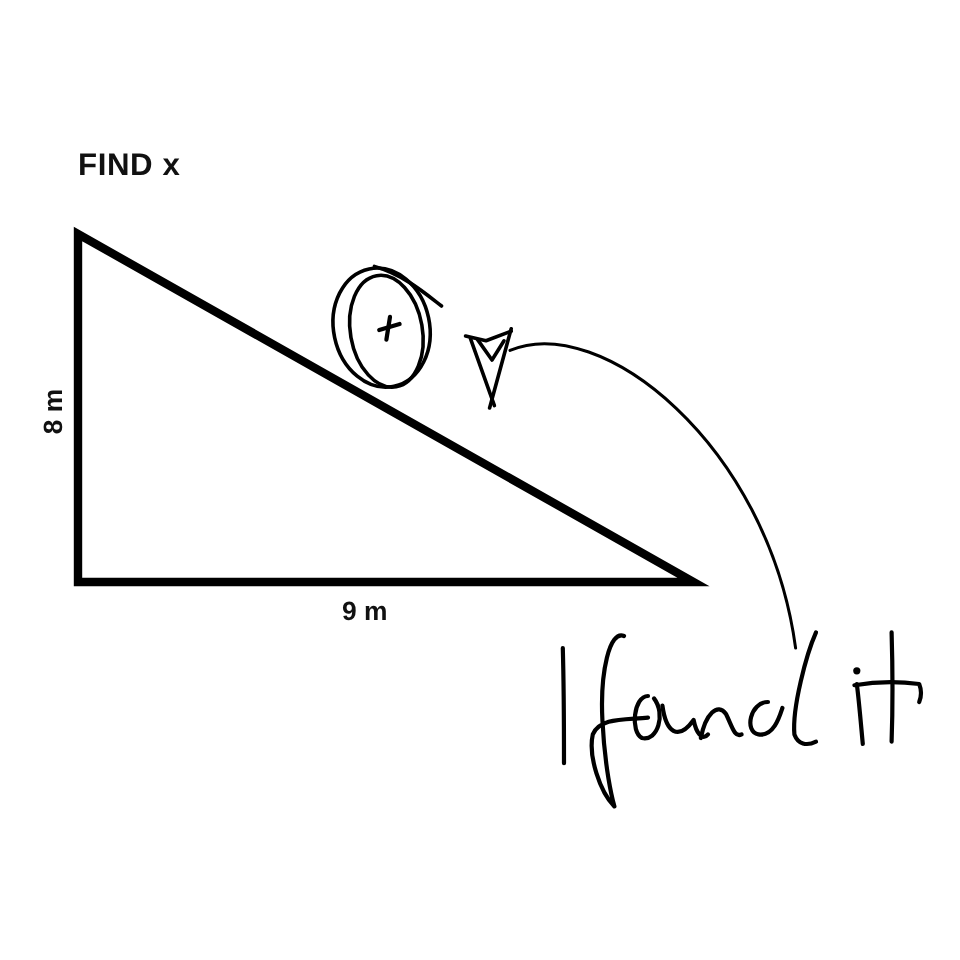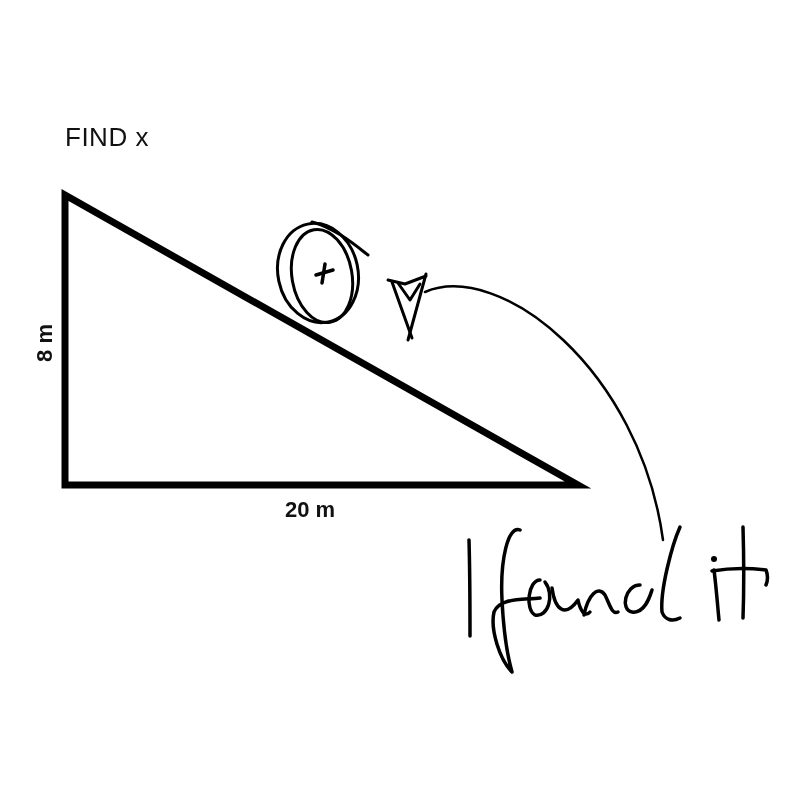--- a/index.html
+++ b/index.html
@@ -12,21 +12,21 @@
       height: 800px;
       position: relative;
       overflow: hidden;
       font-family: "Liberation Sans", sans-serif;
     }
     .title {
       position: absolute;
       left: 65px;
       top: 122px;
       font-size: 26px;
-      font-weight: normal;
+      font-weight: bold;
       color: #111111;
       letter-spacing: 0.5px;
     }
     .label-side {
       position: absolute;
       font-size: 22px;
       font-weight: bold;
       color: #111111;
     }
     .label-bottom {
@@ -92,13 +92,13 @@
 
     <path d="M714,570 C716,585 718,610 719,620"></path>
 
     <path d="M743,527 C744,560 744,590 743,618"></path>
     <path d="M712,571 C730,568 750,568 766,570 C768,575 768,580 766,585"></path>
   </g>
   <circle cx="714" cy="559" r="3" fill="#000"></circle>
 </svg>
 
 <div class="label-side label-left">8 m</div>
-<div class="label-side label-bottom">20 m</div>
+<div class="label-side label-bottom">9 m</div>
 
 </body></html>

